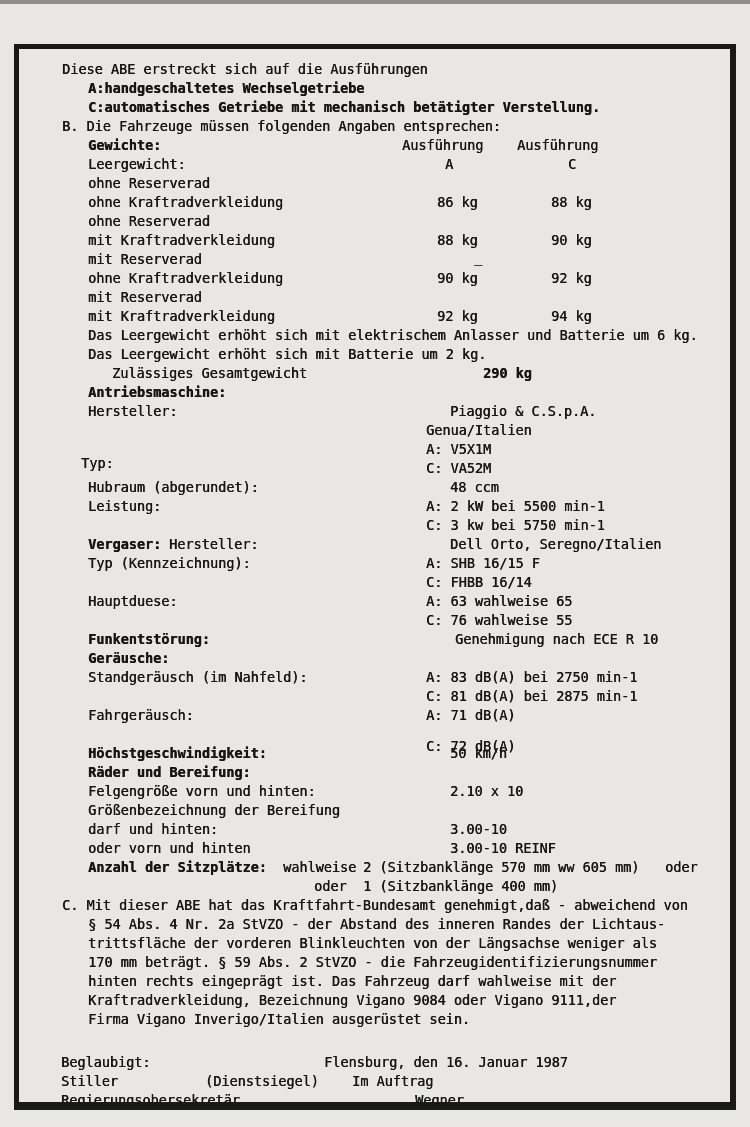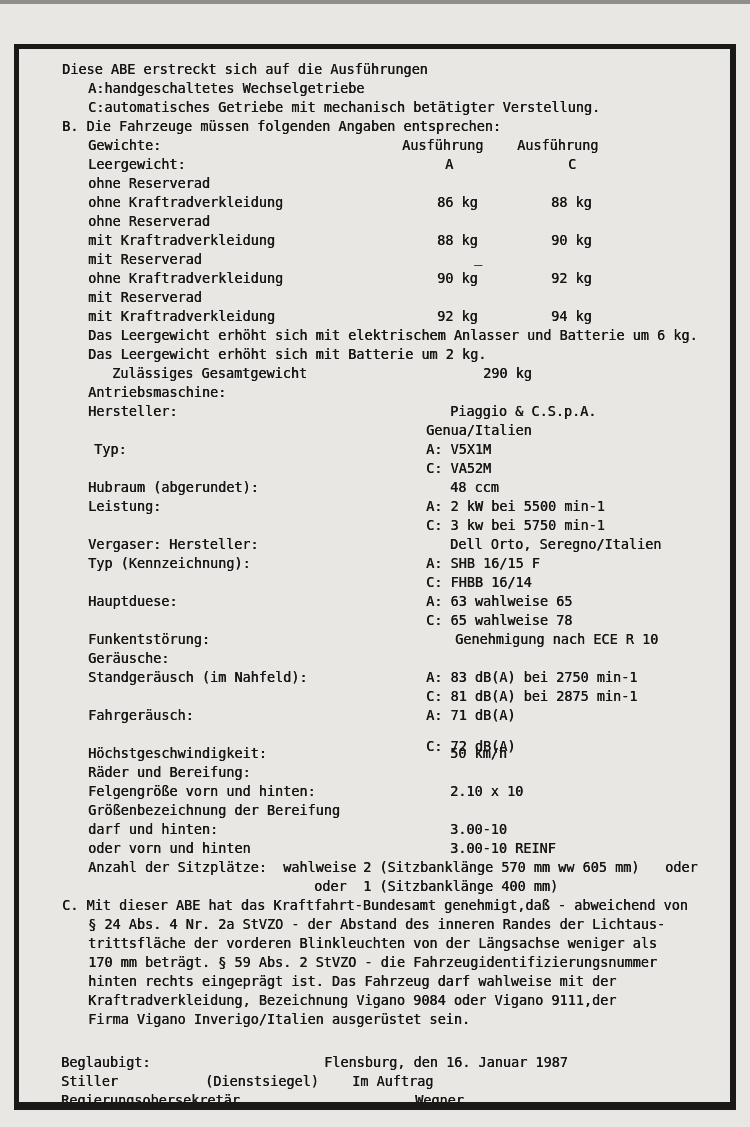--- a/index.html
+++ b/index.html
@@ -16,21 +16,21 @@
     background:#8f8e8a;
   }
   .doc{position:absolute;left:0;top:0;width:750px;height:1127px;}
   .row{position:absolute;left:0;width:654px;height:19px;}
   .seg{
     position:absolute;top:0;
     white-space:pre;
     font-size:13.5px;line-height:19px;
     text-shadow:0.4px 0 currentColor;
   }
-  .seg.b{font-weight:normal;}
+  .seg.b{font-weight:bold;}
   .frame{
     position:absolute;left:14px;top:44px;
     width:711px;height:1053px;
     border-style:solid;
     border-color:var(--frame,#191918);
     border-width:5px 6px 8px 5px;
   }
 </style>
 </head>
 <body>
@@ -109,21 +109,21 @@
         <span class="seg b" style="left: 88px;">Antriebsmaschine:</span>
       </div>
       <div class="row" style="top: 402px;">
         <span class="seg" style="left: 88px;">Hersteller:</span>
         <span class="seg" style="left: 450px;">Piaggio &amp; C.S.p.A.</span>
       </div>
       <div class="row" style="top: 421px;">
         <span class="seg" style="left: 426px;">Genua/Italien</span>
       </div>
       <div class="row" style="top: 440px;">
-        <span class="seg" style="left: 94px;">Typ:</span>
+        <span class="seg" style="left: 81px; margin-top: 14px;">Typ:</span>
         <span class="seg" style="left: 426px;">A: V5X1M</span>
       </div>
       <div class="row" style="top: 459px;">
         <span class="seg" style="left: 426px;">C: VA52M</span>
       </div>
       <div class="row" style="top: 478px;">
         <span class="seg" style="left: 88px;">Hubraum (abgerundet):</span>
         <span class="seg" style="left: 450px;">48 ccm</span>
       </div>
       <div class="row" style="top: 497px;">
@@ -143,21 +143,21 @@
         <span class="seg" style="left: 426px;">A: SHB 16/15 F</span>
       </div>
       <div class="row" style="top: 573px;">
         <span class="seg" style="left: 426px;">C: FHBB 16/14</span>
       </div>
       <div class="row" style="top: 592px;">
         <span class="seg" style="left: 88px;">Hauptduese:</span>
         <span class="seg" style="left: 426px;">A: 63 wahlweise 65</span>
       </div>
       <div class="row" style="top: 611px;">
-        <span class="seg" style="left: 426px;">C: 65 wahlweise 78</span>
+        <span class="seg" style="left: 426px;">C: 76 wahlweise 55</span>
       </div>
       <div class="row" style="top: 630px;">
         <span class="seg b" style="left: 88px;">Funkentstörung:</span>
         <span class="seg" style="left: 455px;">Genehmigung nach ECE R 10</span>
       </div>
       <div class="row" style="top: 649px;">
         <span class="seg b" style="left: 88px;">Geräusche:</span>
       </div>
       <div class="row" style="top: 668px;">
         <span class="seg" style="left: 88px;">Standgeräusch (im Nahfeld):</span>
@@ -202,21 +202,21 @@
         <span class="seg" style="left: 665px;">oder</span>
       </div>
       <div class="row" style="top: 877px;">
         <span class="seg" style="left: 314px;">oder</span>
         <span class="seg" style="left: 363px;">1 (Sitzbanklänge 400 mm)</span>
       </div>
       <div class="row" style="top: 896px;">
         <span class="seg" style="left: 62px;">C. Mit dieser ABE hat das Kraftfahrt-Bundesamt genehmigt,daß - abweichend von</span>
       </div>
       <div class="row" style="top: 915px;">
-        <span class="seg" style="left: 88px;">§ 24 Abs. 4 Nr. 2a StVZO - der Abstand des inneren Randes der Lichtaus-</span>
+        <span class="seg" style="left: 88px;">§ 54 Abs. 4 Nr. 2a StVZO - der Abstand des inneren Randes der Lichtaus-</span>
       </div>
       <div class="row" style="top: 934px;">
         <span class="seg" style="left: 88px;">trittsfläche der vorderen Blinkleuchten von der Längsachse weniger als</span>
       </div>
       <div class="row" style="top: 953px;">
         <span class="seg" style="left: 88px;">170 mm beträgt. § 59 Abs. 2 StVZO - die Fahrzeugidentifizierungsnummer</span>
       </div>
       <div class="row" style="top: 972px;">
         <span class="seg" style="left: 88px;">hinten rechts eingeprägt ist. Das Fahrzeug darf wahlweise mit der</span>
       </div>

